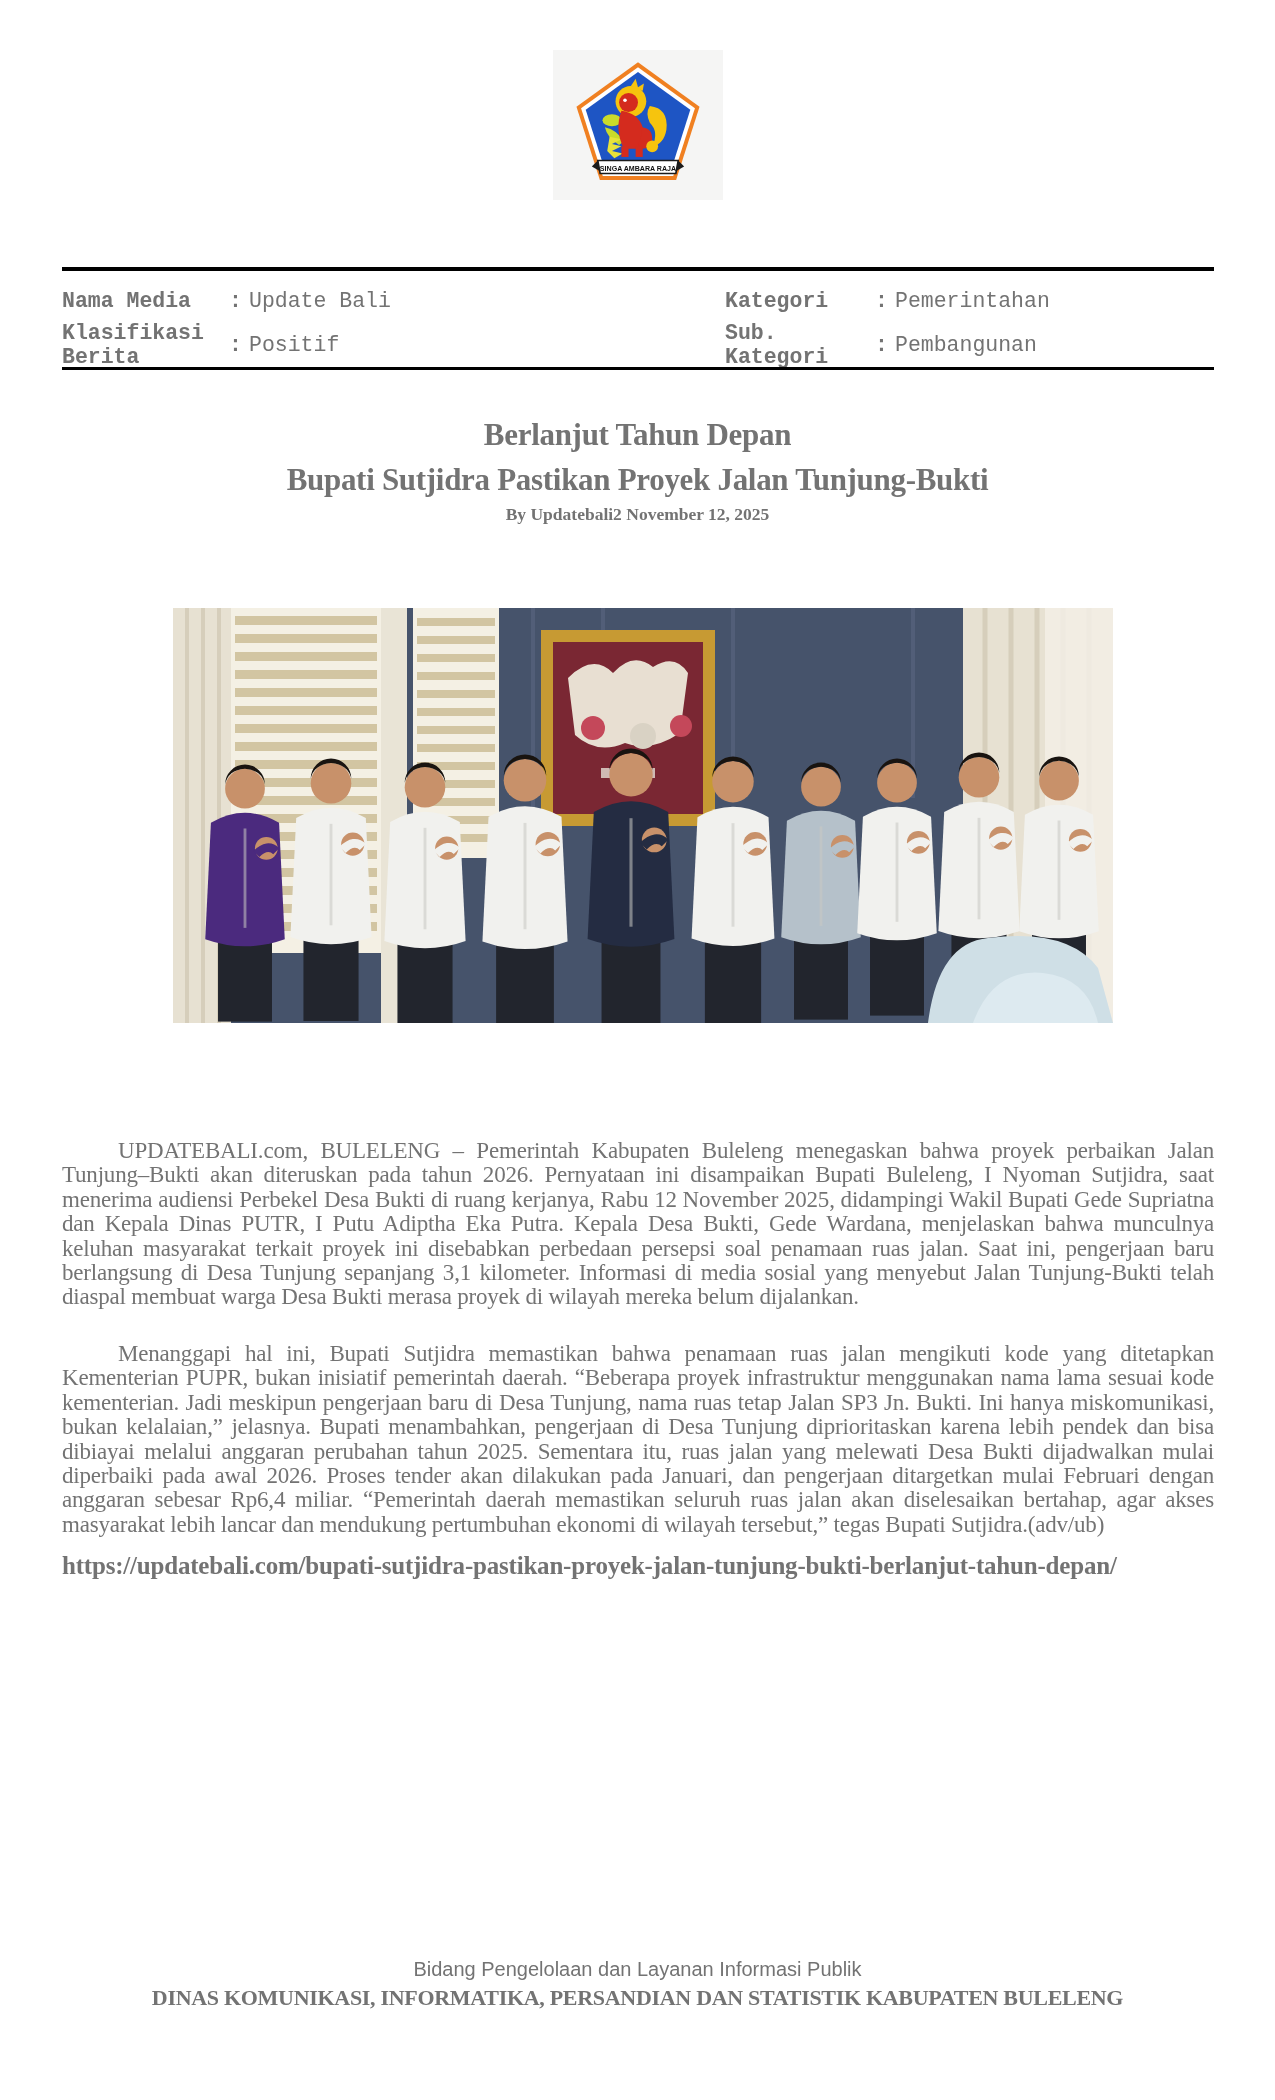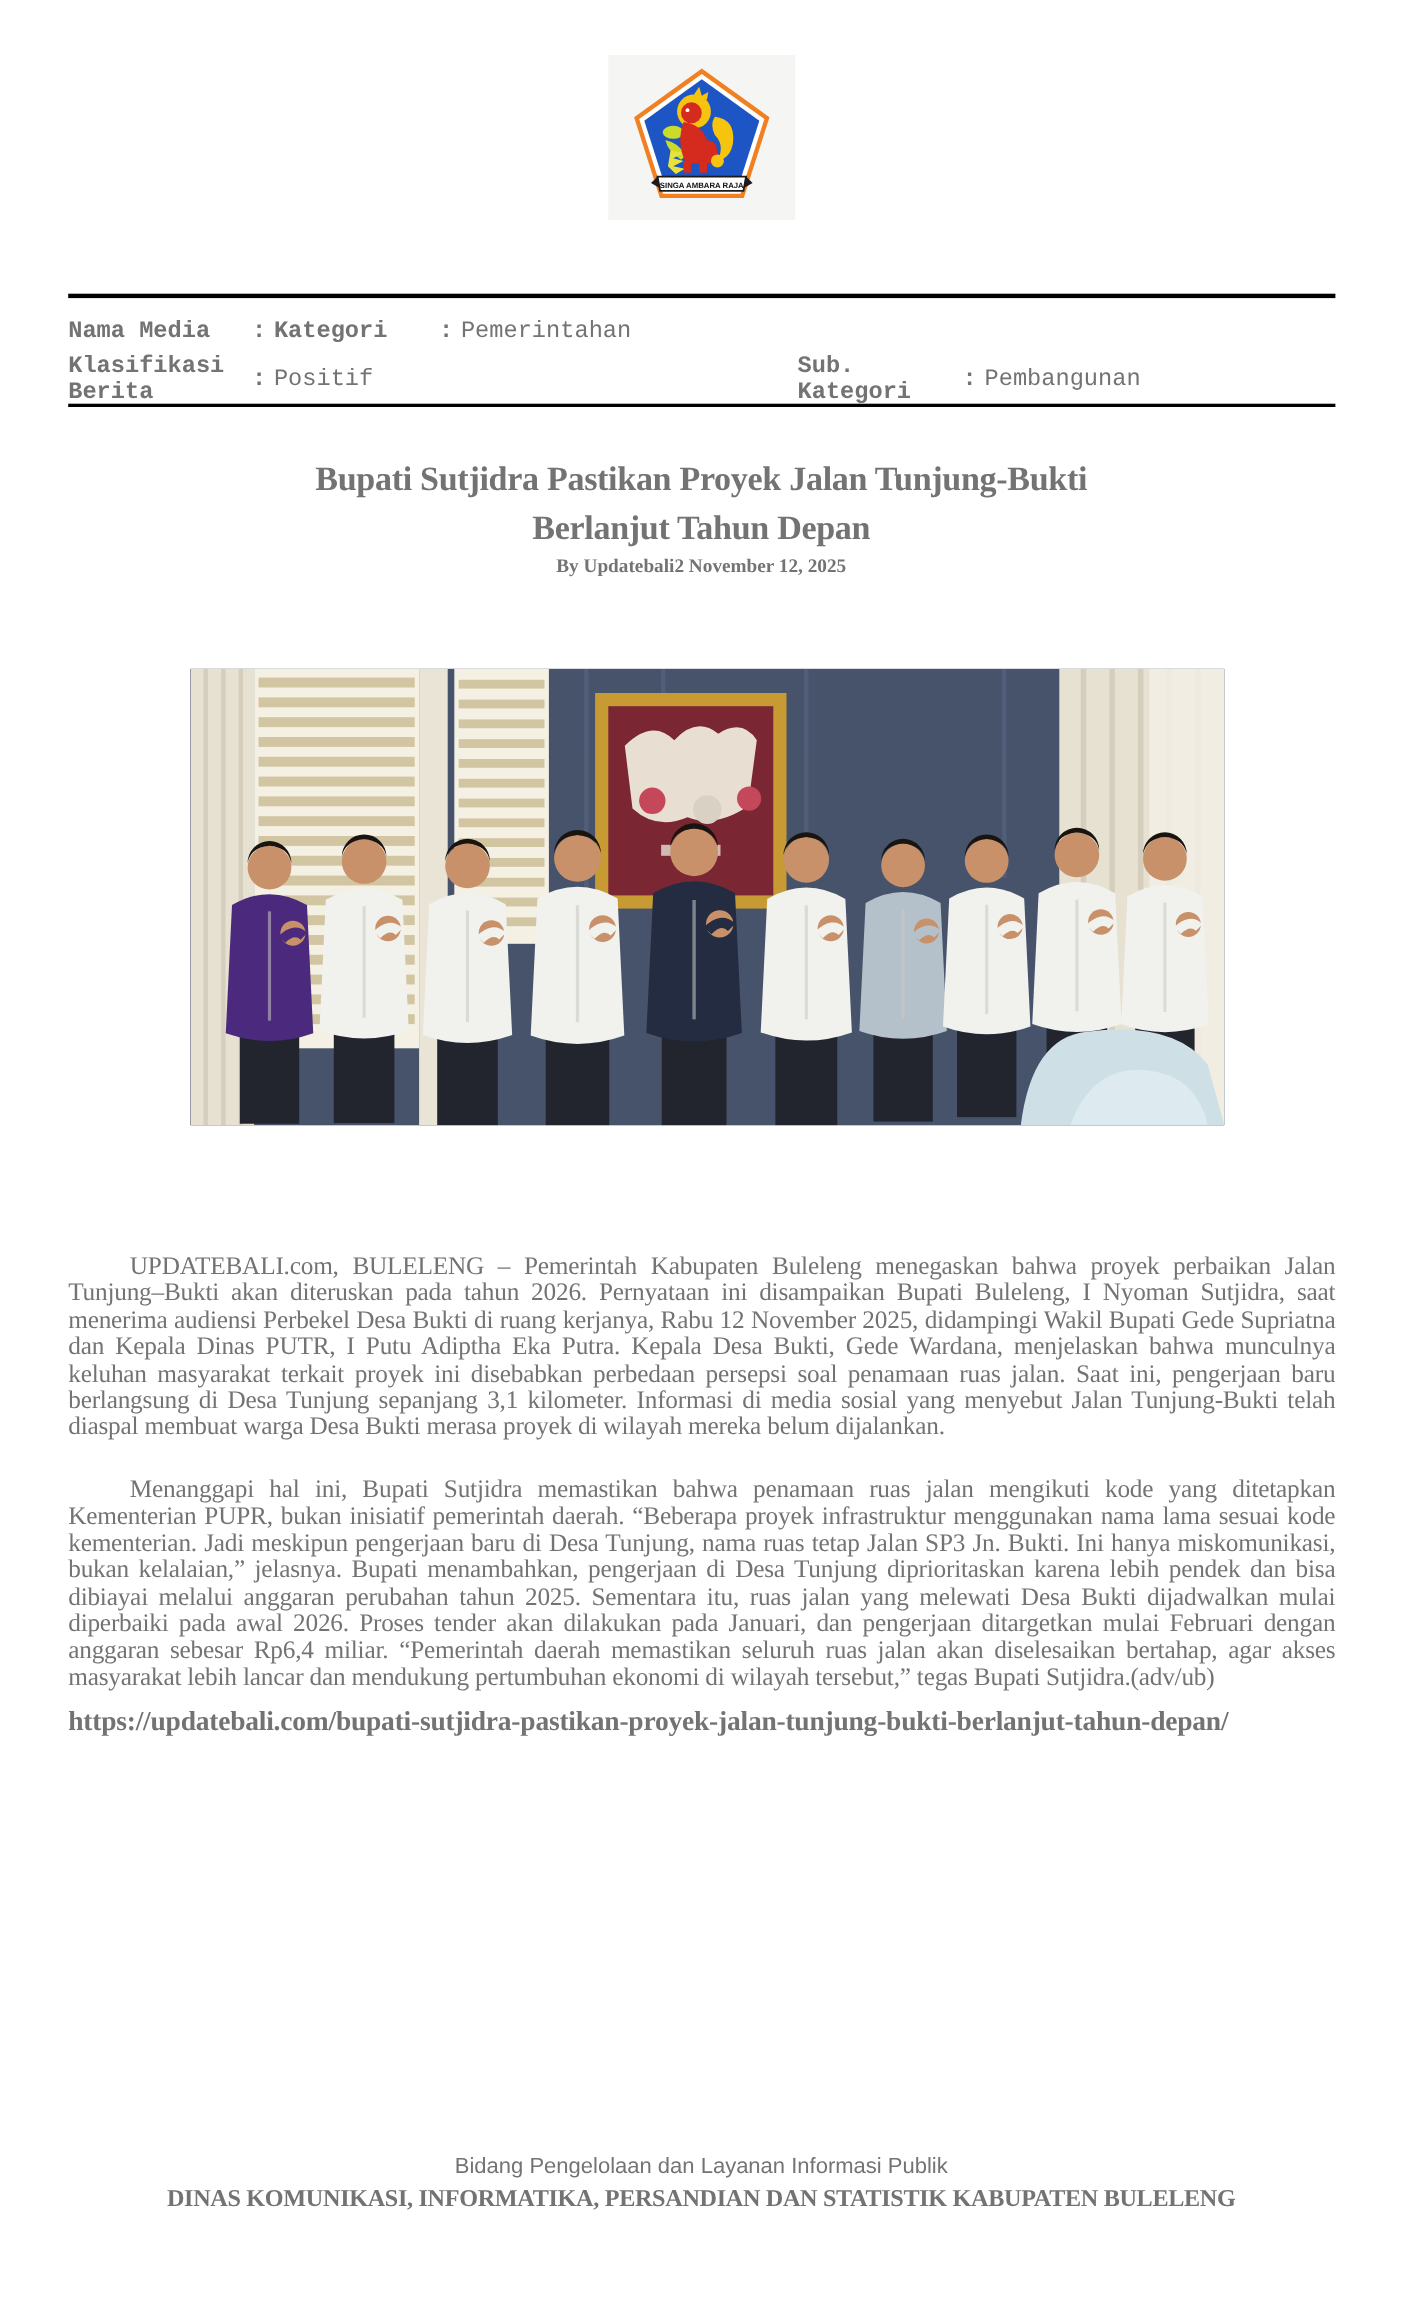--- a/index.html
+++ b/index.html
@@ -95,38 +95,39 @@
       </g>
     </svg>
   </div>
 
   <div class="rule rule-1"></div>
 
   <div class="meta">
     <div class="meta-row">
       <span class="m-label">Nama Media</span>
       <span class="m-colon">:</span>
+      <span class="m-value">Update Bali</span>
       <span class="m-label2">Kategori</span>
       <span class="m-colon2">:</span>
       <span class="m-value2">Pemerintahan</span>
     </div>
     <div class="meta-row">
       <span class="m-label">Klasifikasi Berita</span>
       <span class="m-colon">:</span>
       <span class="m-value">Positif</span>
       <span class="m-label2">Sub. Kategori</span>
       <span class="m-colon2">:</span>
       <span class="m-value2">Pembangunan</span>
     </div>
   </div>
   <div class="rule rule-2"></div>
 
   <div class="article-title">
+    <div>Berlanjut Tahun Depan</div>
     <div>Bupati Sutjidra Pastikan Proyek Jalan Tunjung-Bukti</div>
-    <div>Berlanjut Tahun Depan</div>
   </div>
   <div class="byline">By Updatebali2 November 12, 2025</div>
 
   <div class="photo">
     <svg viewBox="0 0 940 415" preserveAspectRatio="none">
       <rect x="0" y="0" width="940" height="415" fill="#46536b"></rect>
 
       <rect x="0" y="0" width="58" height="415" fill="#e7e1d2"></rect>
       <path d="M14,0 v415 M30,0 v415 M46,0 v415" stroke="#cfc7b2" stroke-width="4" opacity="0.7"></path>
 

